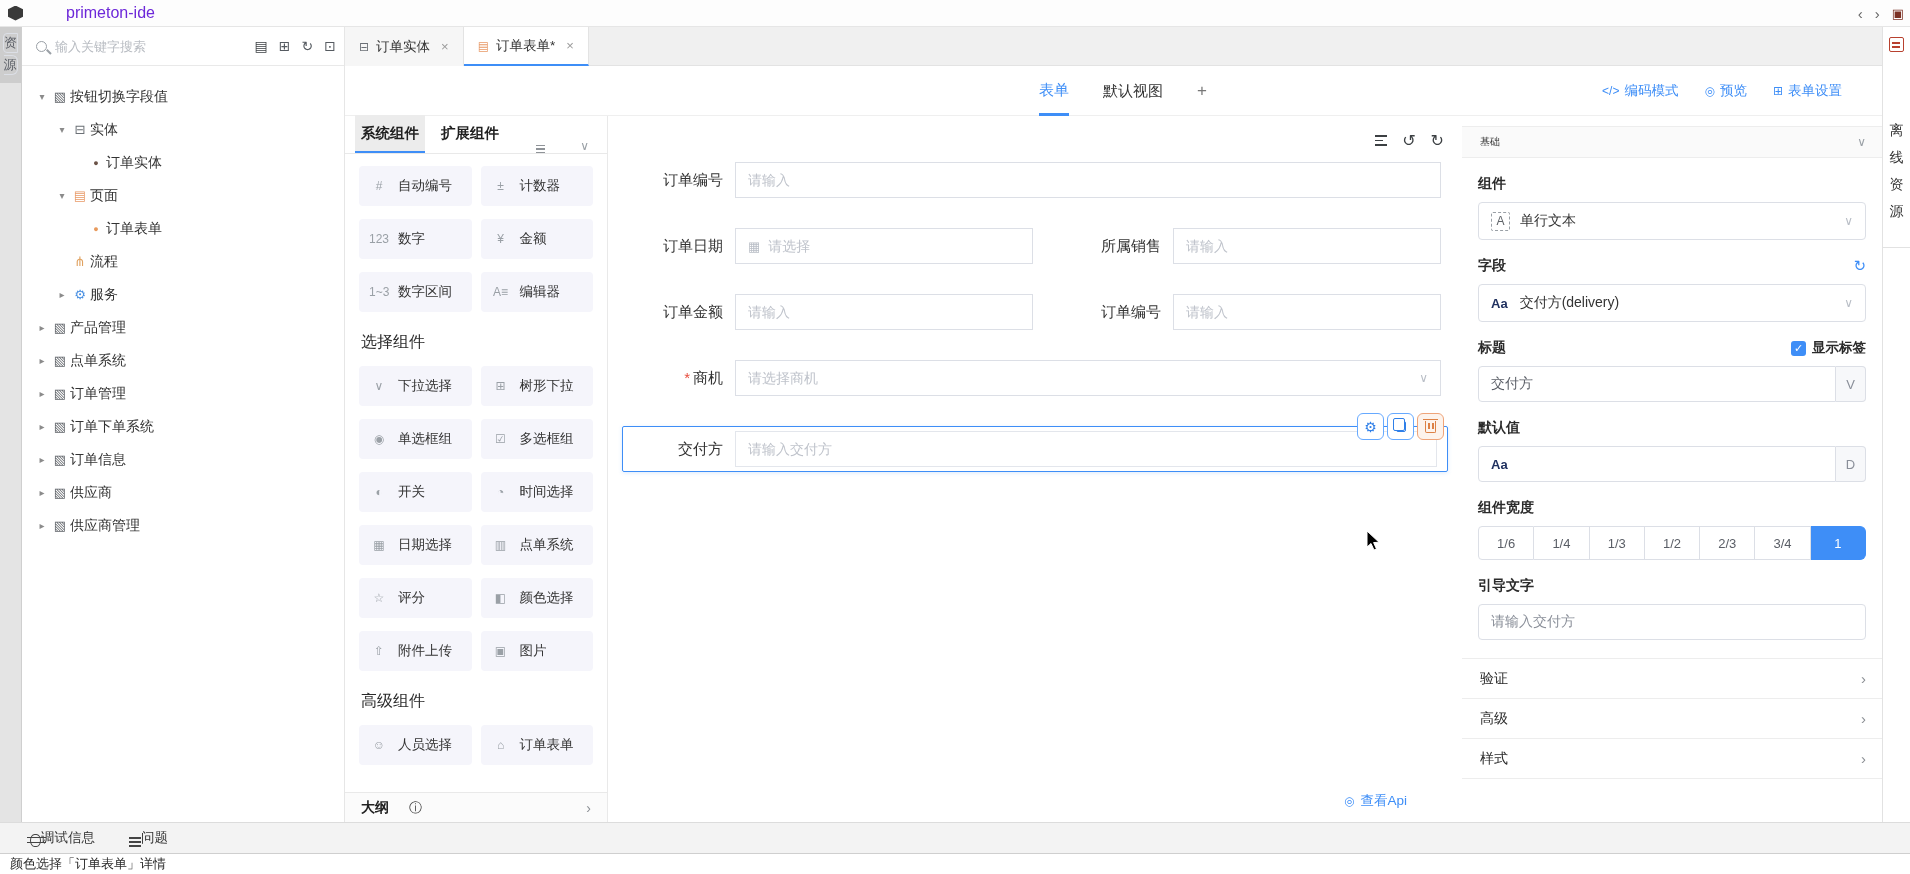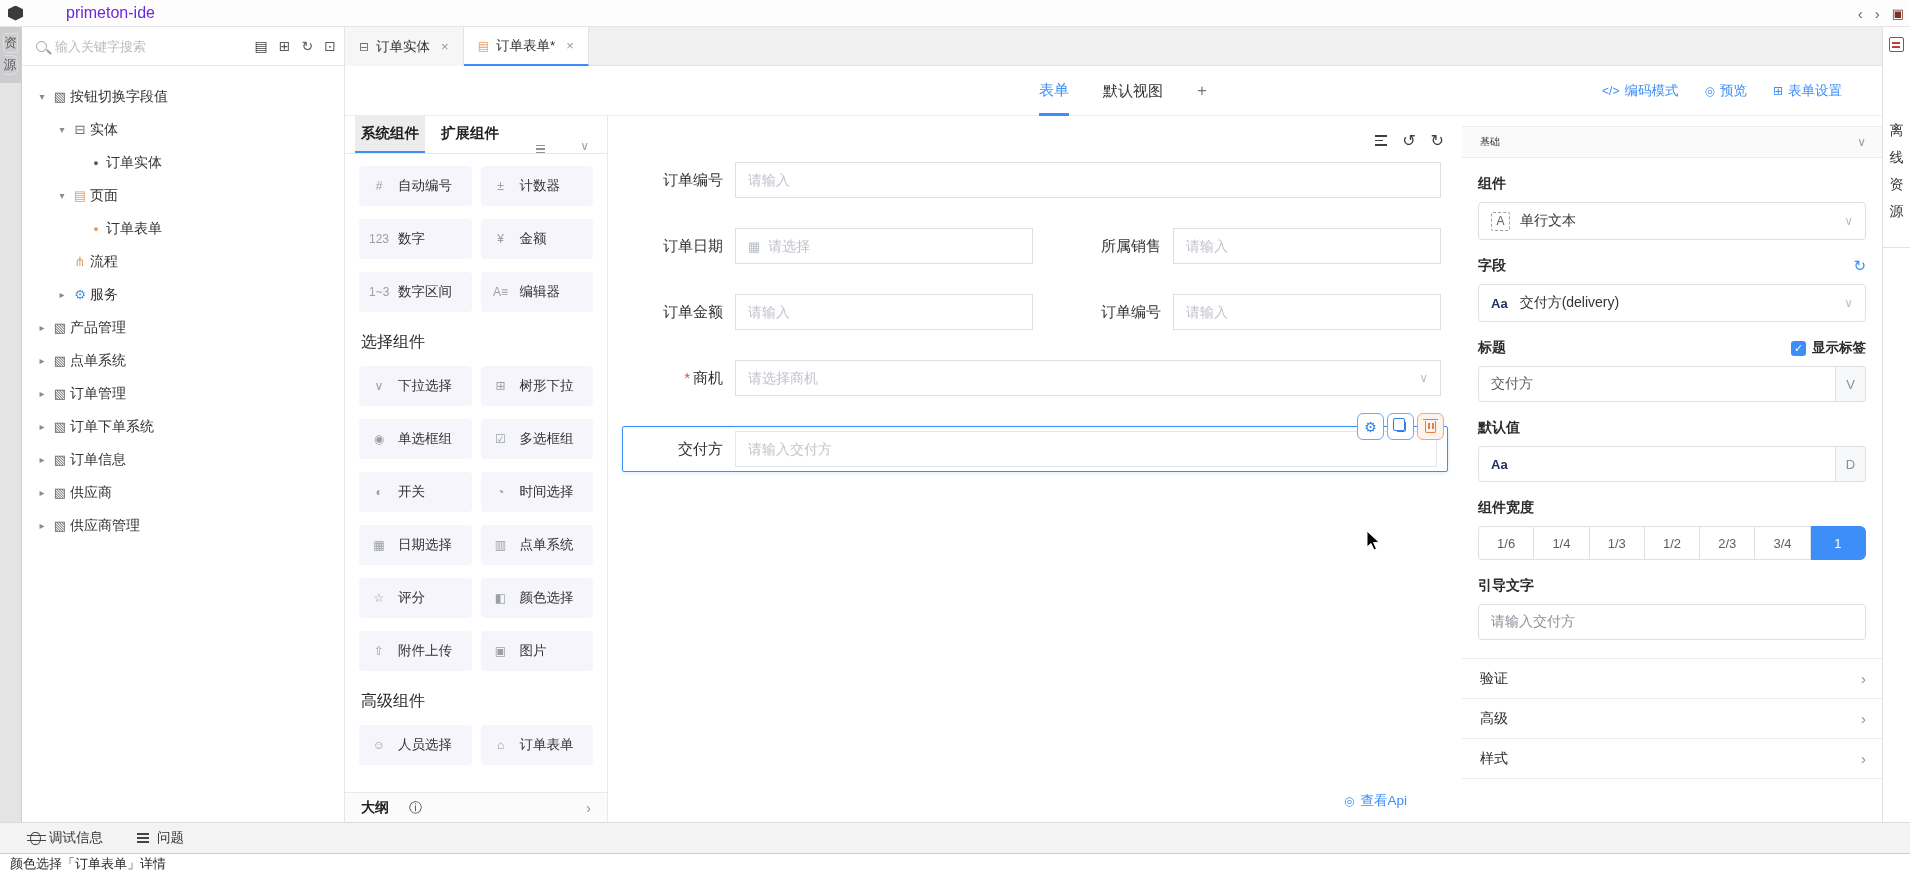--- a/index.html
+++ b/index.html
@@ -129,21 +129,21 @@
   .seg span:first-child{border-left:1px solid #dcdfe6;border-radius:4px 0 0 4px;}
   .seg span:last-child{border-radius:0 6px 6px 0;}
   .seg span.on{background:#3e8ef7;border-color:#3e8ef7;color:#fff;}
   .pin{height:36px;border:1px solid #dcdfe6;border-radius:4px;display:flex;align-items:center;padding:0 12px;}
   .pin input{border:none;outline:none;width:100%;font-size:14px;color:#8a8f99;}
   .collapse-list{margin-top:18px;border-top:1px solid #ededed;}
   .crow{height:40px;border-bottom:1px solid #ededed;display:flex;align-items:center;padding:0 18px;position:relative;font-size:14px;color:#2b2b2b;}
   .crow .chev{position:absolute;right:16px;color:#8b8f94;font-size:15px;}
   
   #bottombar{left:0;top:822px;width:1910px;height:31px;background:#f3f3f3;border-top:1px solid #dcdcdc;display:flex;align-items:center;gap:34px;padding-left:30px;}
-  .bitem{display:flex;align-items:center;gap:8px;font-size:13.5px;color:#333;}
+  .bitem{display:flex;align-items:flex-end;font-size:13.5px;color:#333;}
   .ic-bug{width:11px;height:13px;border:1.5px solid #444;border-radius:50%/60%;position:relative;}
   .ic-bug::before{content:"";position:absolute;left:-4px;top:2px;width:19px;height:1.3px;background:#444;box-shadow:0 5px 0 #444;}
   .ic-list{display:flex;flex-direction:column;gap:2.5px;}
   .ic-list i{display:block;width:12px;height:1.6px;background:#444;}
   #statusbar{left:0;top:853px;width:1910px;height:21px;background:#fff;border-top:1px solid #cfcfcf;display:flex;align-items:center;padding-left:10px;font-size:13px;color:#2b2b2b;}
   
   #cursor{left:1366px;top:530px;width:15px;height:22px;}
 </style>
 </head>
 <body>

